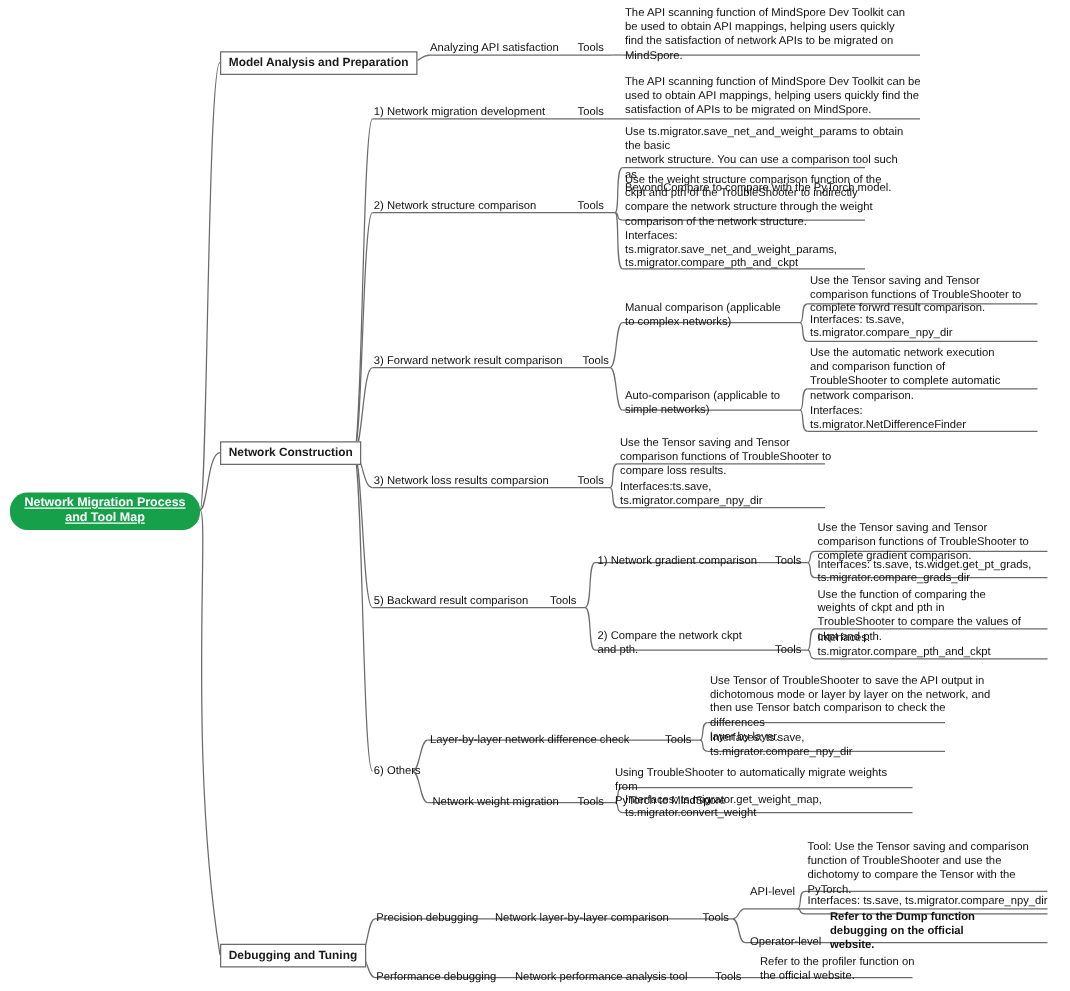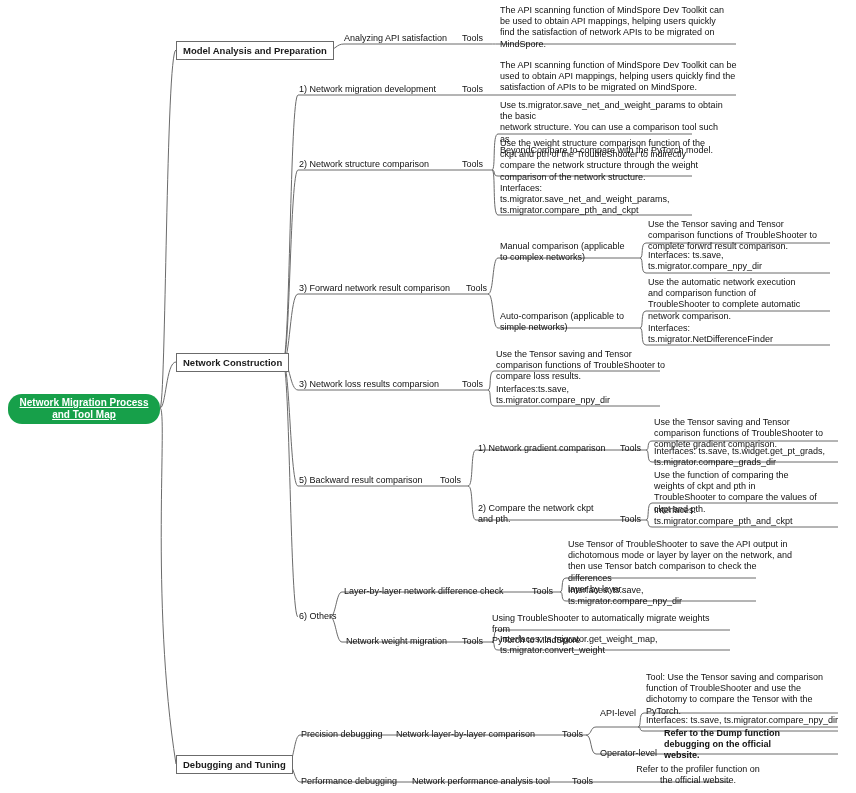--- a/index.html
+++ b/index.html
@@ -268,16 +268,16 @@
   <div class="node leaf" style="left:646px;top:715px;width:196px;">Interfaces: ts.save,  ts.migrator.compare_npy_dir</div>
 
   <div class="node plain" style="left:600px;top:748px;">Operator-level</div>
   <div class="node leaf" style="left:664px;top:728px;width:186px;font-weight:bold;">Refer to the Dump function
 debugging on the official
 website.</div>
 
   <div class="node plain" style="left:301px;top:776px;">Performance debugging</div>
   <div class="node plain" style="left:412px;top:776px;">Network performance analysis tool</div>
   <div class="node plain" style="left:572px;top:776px;">Tools</div>
-  <div class="node leaf" style="left:608px;top:764px;width:180px;text-align:center;">Refer to the profiler function on
+  <div class="node leaf" style="left:608px;top:764px;width:180px;">Refer to the profiler function on
 the official website.</div>
 
 </div>
 
 </body></html>

